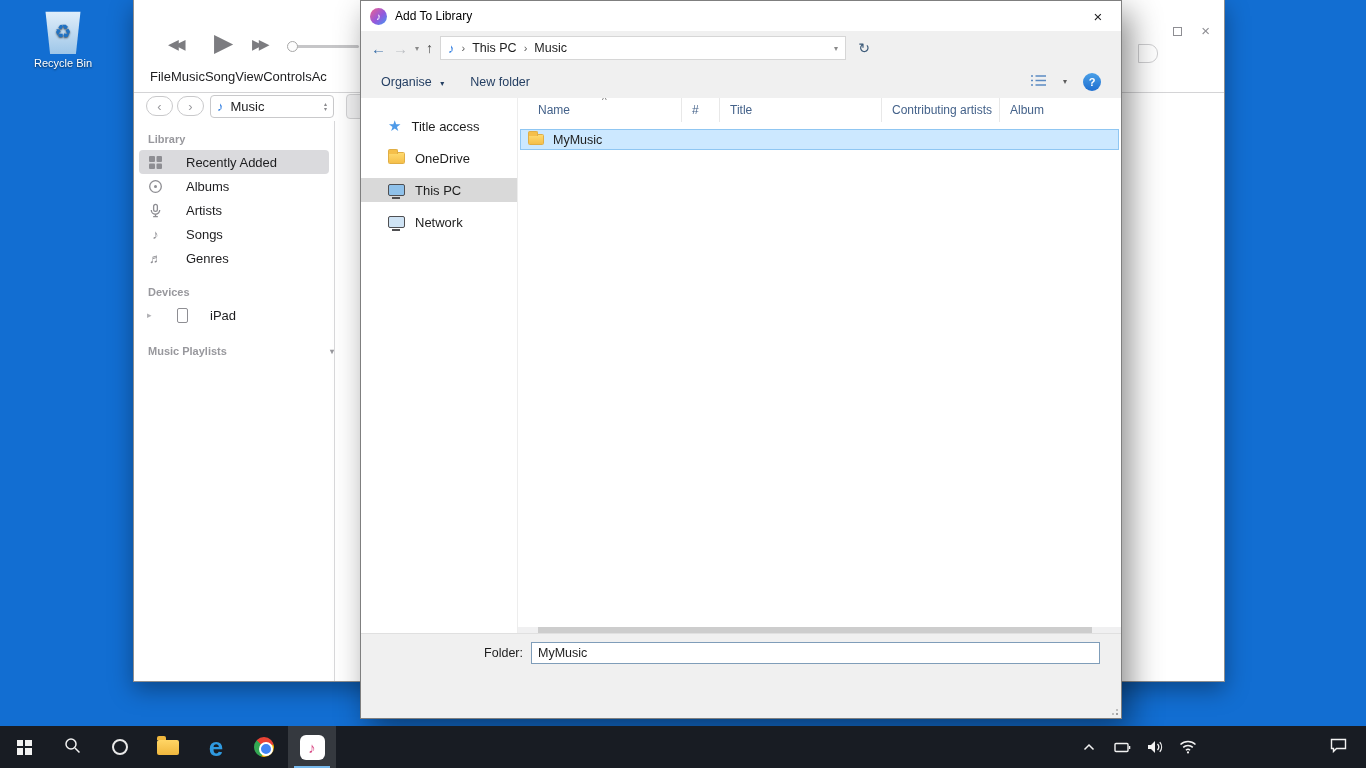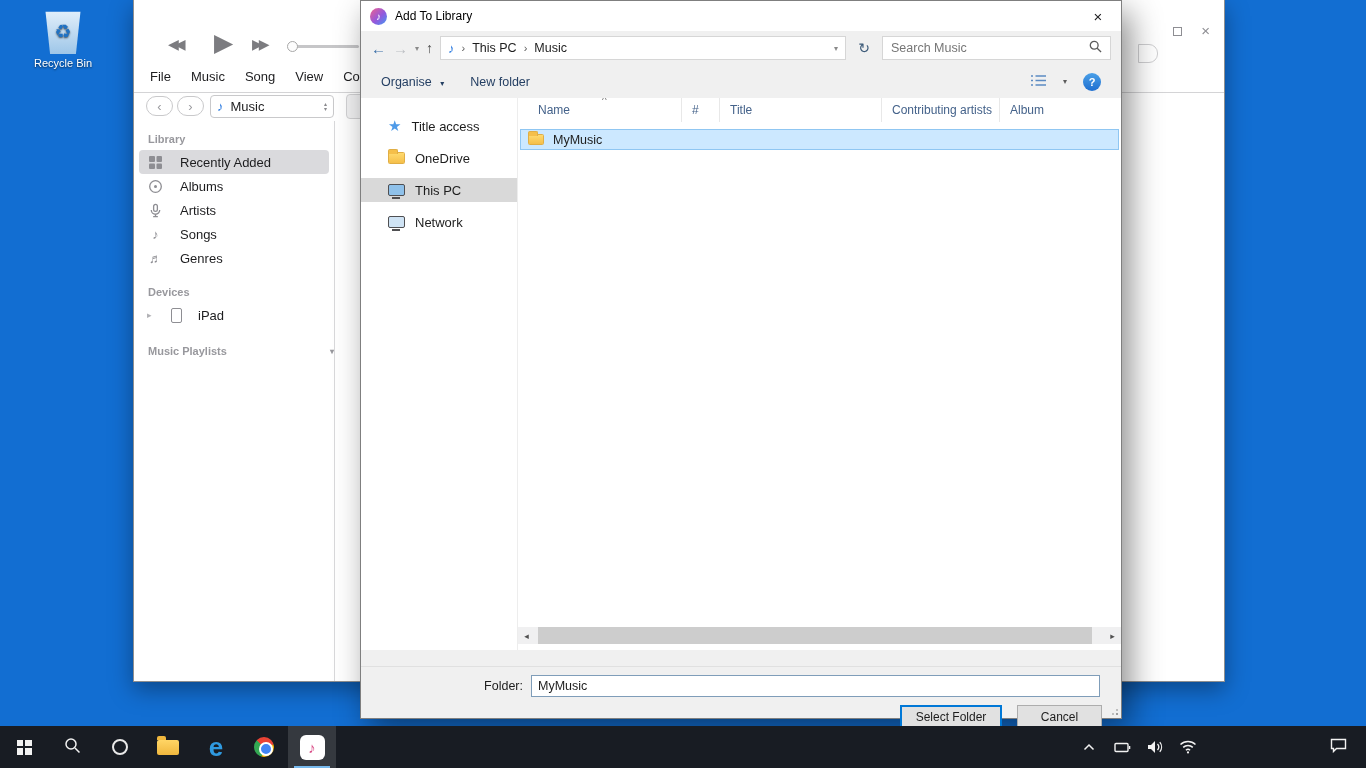--- a/index.html
+++ b/index.html
@@ -13,38 +13,38 @@
   .bin-glyph { color:#1f72c4; font-size:19px; }
 
   
   .itunes { position:absolute; left:133px; top:0; width:1092px; height:682px; background:#fff; border:1px solid #8f8f8f; border-top:none; box-shadow:0 8px 22px rgba(0,0,0,.35); }
   .pb { position:absolute; color:#7c7c80; }
   .pb-rew { left:34px; top:36px; font-size:14px; letter-spacing:-4px; }
   .pb-play { left:80px; top:28px; font-size:25px; }
   .pb-ffwd { left:118px; top:36px; font-size:14px; letter-spacing:-4px; }
   .volume { position:absolute; left:155px; top:45px; width:70px; height:3px; background:#c6c6c8; border-radius:2px; }
   .vol-knob { position:absolute; left:-2px; top:-4px; width:11px; height:11px; background:#fdfdfd; border:1px solid #a8a8a8; border-radius:50%; }
-  .menu-bar { position:absolute; left:16px; top:69px; display:flex; gap:20px; font-size:13px; color:#1d1d1f; }
+  .menu-bar { position:absolute; left:16px; top:69px; display:flex; font-size:13px; color:#1d1d1f; }
   .hline { position:absolute; left:0; width:100%; height:1px; background:#d4d4d6; }
   .circle-btn { position:absolute; top:96px; width:27px; height:20px; border:1px solid #c9c9cb; border-radius:10px; display:flex; align-items:center; justify-content:center; color:#9a9a9e; font-size:13px; background:#fff; }
   .source-combo { position:absolute; left:76px; top:95px; width:124px; height:23px; border:1px solid #c9c9cb; border-radius:4px; display:flex; align-items:center; padding:0 6px; gap:7px; font-size:13px; color:#1d1d1f; background:#fff; }
   .combo-note { color:#2f7de1; font-size:13px; }
   .combo-label { flex:1; }
   .stepper { display:flex; flex-direction:column; line-height:5px; font-size:6px; color:#8a8a8e; }
   .lcd-frag { position:absolute; left:212px; top:94px; width:18px; height:25px; background:#f2f2f3; border:1px solid #d2d2d4; border-radius:4px 0 0 4px; }
   .win-controls { position:absolute; right:14px; top:26px; display:flex; gap:19px; align-items:center; color:#8e8e93; }
   .min-glyph { width:11px; height:2px; background:#8e8e93; }
   .max-glyph { width:9px; height:9px; border:1.4px solid #8e8e93; }
   .close-glyph { font-size:15px; line-height:10px; }
   .search-frag { position:absolute; right:66px; top:44px; width:20px; height:19px; background:#fff; border:1px solid #cfcfd1; border-radius:0 9px 9px 0; }
 
   .it-side { position:absolute; left:0; top:121px; width:200px; height:560px; background:#fff; }
   .it-side-div { position:absolute; left:200px; top:121px; width:1px; height:560px; background:#d8d8da; }
   .side-header { margin:12px 0 5px 14px; font-size:11px; font-weight:bold; color:#98989d; display:flex; align-items:center; gap:4px; }
-  .side-item { display:flex; align-items:center; gap:16px; height:24px; margin:0 5px; padding:0 8px; font-size:13px; color:#1d1d1f; border-radius:4px; }
+  .side-item { display:flex; align-items:center; gap:22px; height:24px; margin:0 5px; padding:0 8px; font-size:13px; color:#1d1d1f; border-radius:4px; }
   .side-item.selected { background:#dadadd; }
   .side-ic { width:17px; display:flex; justify-content:center; color:#8e8e93; font-size:13px; }
   .expander { font-size:9px; color:#b0b0b4; width:8px; }
   .ipad-ic { width:11px; height:15px; border:1.3px solid #8e8e93; border-radius:2px; }
 
   
   .dialog { position:absolute; left:360px; top:0; width:762px; height:719px; background:#f0f0f0; border:1px solid #7f7f7f; box-shadow:8px 12px 30px rgba(0,0,0,.45); }
   .dlg-title { position:absolute; top:0; left:0; right:0; height:30px; background:#fff; display:flex; align-items:center; padding-left:9px; }
   .dlg-app-icon { width:17px; height:17px; border-radius:50%; background:linear-gradient(135deg,#f0618d,#9358dd 55%,#3f9af2); color:#fff; font-size:10px; display:flex; align-items:center; justify-content:center; }
   .dlg-title-text { margin-left:8px; font-size:12px; color:#000; }
@@ -82,21 +82,21 @@
   .col-num { width:38px; }
   .col-title { width:162px; }
   .col-artists { width:118px; }
   .col-album { flex:1; border-right:none; }
   .sort-caret { position:absolute; top:-3px; left:84px; font-size:10px; color:#707070; }
   .file-row { position:absolute; top:31px; left:2px; right:2px; height:21px; background:#cce8ff; border:1px solid #8fc6f2; display:flex; align-items:center; padding-left:7px; gap:9px; font-size:12.5px; color:#1d1d1d; }
   .file-folder { width:16px; height:11px; }
   .hscroll { position:absolute; left:0; right:0; bottom:6px; height:17px; background:#f0f0f1; }
   .hs-arrow { position:absolute; top:0; width:17px; height:17px; display:flex; align-items:center; justify-content:center; font-size:9px; color:#505050; }
   .hs-thumb { position:absolute; left:20px; top:0; width:554px; height:17px; background:#cdcdcd; }
-  .dlg-footer { position:absolute; left:0; right:0; bottom:0; height:52px; background:#f0f0f0; border-top:1px solid #e0e0e0;margin-top:29px; }
+  .dlg-footer { position:absolute; left:0; right:0; bottom:0; height:85px; background:#f0f0f0; border-top:1px solid #e0e0e0;margin-top:29px; }
   .folder-row { position:absolute; top:8px; left:0; right:21px; display:flex; align-items:center; justify-content:flex-end; gap:8px; font-size:12.5px; color:#1d1d1d; }
   .folder-input { width:569px; height:22px; border:1px solid #7f9db9; padding:0 6px; font-size:12.5px; font-family:"Liberation Sans",sans-serif; color:#1d1d1d; }
   .btn-row { position:absolute; top:38px; right:19px; display:flex; gap:15px; }
   .btn { height:23px; padding:0 12px; background:#e1e1e1; border:1px solid #adadad; font-size:12px; font-family:"Liberation Sans",sans-serif; display:flex; align-items:center; justify-content:center; color:#1d1d1d; }
   .btn.primary { min-width:102px; border:1px solid #0078d7; box-shadow:inset 0 0 0 1px #0078d7; }
   .btn.plain { min-width:85px; }
   .grip { position:absolute; right:3px; bottom:3px; width:2px; height:2px; background:#9f9f9f; box-shadow:-4px 0 0 #bfbfbf, 0 -4px 0 #bfbfbf; }
 
   
   .taskbar { position:absolute; left:0; bottom:0; width:1366px; height:42px; background:#181c23; display:flex; align-items:stretch; }
@@ -243,29 +243,20 @@
       <div class="addr-box">
         <span class="crumb-note">♪</span>
         <span class="crumb-sep">›</span>
         <span>This PC</span>
         <span class="crumb-sep">›</span>
         <span>Music</span>
         <span class="crumb-spacer"></span>
         <span class="crumb-chev">▾</span>
       </div>
       <span class="refresh-btn">↻</span>
-      <div class="search-box">
-        <input class="search-input" placeholder="Search Music" style="">
-        <span>
-          <svg width="13" height="13" viewBox="0 0 14 14" fill="none" stroke="#5a5a5a" stroke-width="1.4">
-              <circle cx="5.6" cy="5.6" r="4.2"></circle>
-              <path d="M8.8 8.8L13 13"></path>
-            </svg>
-        </span>
-      </div>
     </div>
 
     <div class="cmd-row">
       <span>
         <span>Organise</span>
         <span style="font-size:8px; margin-left:5px;">▾</span>
       </span>
       <span>New folder</span>
       <span class="cmd-right">
         <span>
@@ -329,24 +320,20 @@
           <span class="hs-arrow" style="right:0;">▸</span>
         </div>
       </div>
     </div>
 
     <div class="dlg-footer">
       <div class="folder-row">
         <span>Folder:</span>
         <input class="folder-input" value="MyMusic" style="">
       </div>
-      <div class="btn-row">
-        <button class="btn primary">Select Folder</button>
-        <button class="btn plain">Cancel</button>
-      </div>
       <div class="grip"></div>
     </div>
   </div>
 
   <div class="taskbar">
     <div class="tb-btn">
       <span class="win-logo">
           <span></span>
           <span></span>
           <span></span>

